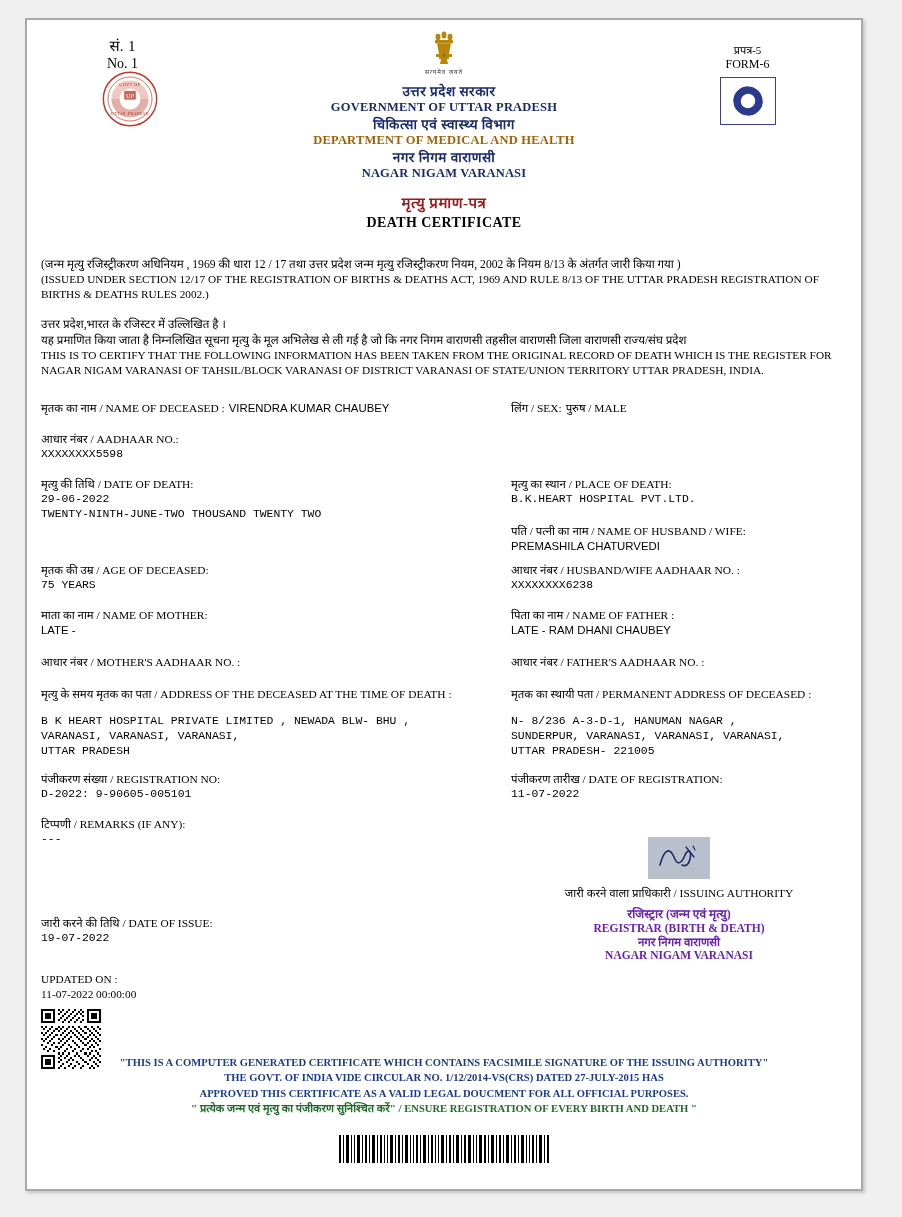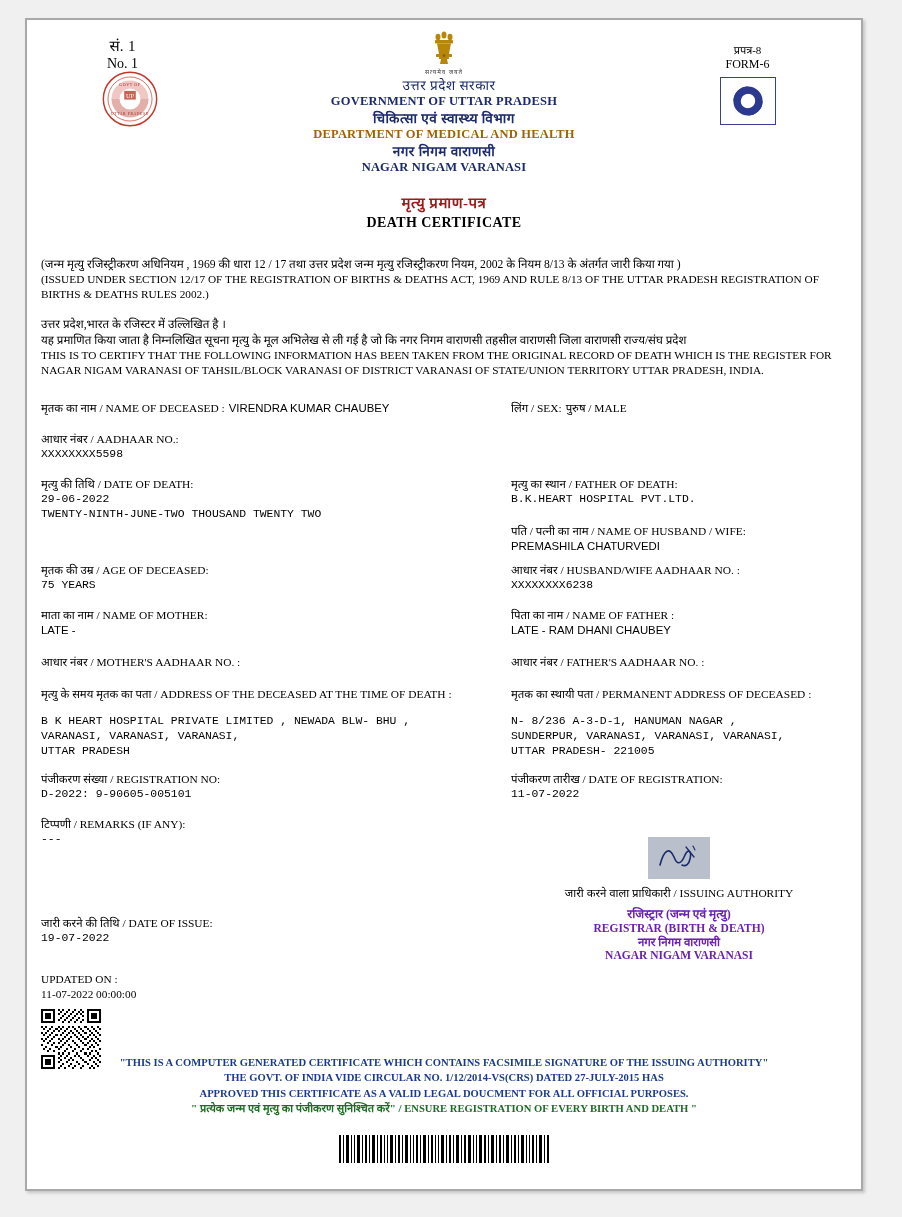--- a/index.html
+++ b/index.html
@@ -24,21 +24,21 @@
   
   .hdr{position:relative;height:150px;}
   .serial{position:absolute;left:80px;top:15px;text-align:center;}
   .serial .hi{font-size:15px;letter-spacing:.3px;}
   .serial .en{font-size:14px;margin-top:1px;}
   .up-seal{position:absolute;left:74px;top:50px;width:58px;height:58px;}
 
   .center-hdr{position:absolute;left:0;right:0;top:8px;text-align:center;}
   .emblem{width:30px;height:42px;margin:0 auto;display:block;}
   .satya{font-size:6px;color:#2b2b2b;letter-spacing:1px;margin-top:-2px;}
-  .gov-hi{font-size:13.5px;font-weight:normal;color:#1b2a6b;margin-top:0;letter-spacing:.5px;padding-left:10px;}
+  .gov-hi{font-size:13.5px;font-weight:bold;color:#1b2a6b;margin-top:6px;letter-spacing:.5px;padding-left:10px;}
   .gov-en{font-size:12.5px;font-weight:bold;color:#1b2a6b;letter-spacing:.2px;}
   .dep-hi{font-size:13.5px;font-weight:bold;color:#1b2a6b;letter-spacing:.5px;}
   .dep-en{font-size:12.5px;font-weight:bold;color:#a16207;letter-spacing:.2px;}
   .ngr-hi{font-size:13.5px;font-weight:bold;color:#1b2a6b;letter-spacing:.5px;}
   .ngr-en{font-size:12.5px;font-weight:bold;color:#1b2a6b;letter-spacing:.2px;}
 
   .formbox{position:absolute;right:66px;top:22px;text-align:center;width:95px;}
   .form-hi{font-size:11px;}
   .form-en{font-size:12px;}
   .form-logo{margin:5px auto 0;width:54px;height:46px;border:1px solid #3a3f8f;
@@ -130,21 +130,21 @@
       <div class="satya">सत्यमेव जयते</div>
       <div class="gov-hi">उत्तर प्रदेश सरकार</div>
       <div class="gov-en">GOVERNMENT OF UTTAR PRADESH</div>
       <div class="dep-hi">चिकित्सा एवं स्वास्थ्य विभाग</div>
       <div class="dep-en">DEPARTMENT OF MEDICAL AND HEALTH</div>
       <div class="ngr-hi">नगर निगम वाराणसी</div>
       <div class="ngr-en">NAGAR NIGAM VARANASI</div>
     </div>
 
     <div class="formbox">
-      <div class="form-hi">प्रपत्र-8</div>
+      <div class="form-hi">प्रपत्र-5</div>
       <div class="form-en">FORM-6</div>
       <div class="form-logo">
         <svg width="44" height="38" viewBox="0 0 60 52">
           <path d="M30 6 A20 20 0 1 0 50 26 L40 26 A10 10 0 1 1 30 16 Z" fill="#2b3a8f"></path>
           <path d="M30 46 A20 20 0 1 0 10 26 L20 26 A10 10 0 1 1 30 36 Z" fill="#2b3a8f"></path>
           <circle cx="16" cy="22" r="4.5" fill="#2b3a8f"></circle>
           <circle cx="45" cy="32" r="3.5" fill="#2b3a8f"></circle>
         </svg>
       </div>
     </div>
@@ -200,21 +200,21 @@
     <div class="row">
       <div class="col-l">
         <div class="fld">
           <div class="lab">मृत्यु की तिथि / DATE OF DEATH:</div>
           <div class="val serif">29-06-2022</div>
           <div class="val serif">TWENTY-NINTH-JUNE-TWO THOUSAND TWENTY TWO</div>
         </div>
       </div>
       <div class="col-r">
         <div class="fld">
-          <div class="lab">मृत्यु का स्थान / FATHER OF DEATH:</div>
+          <div class="lab">मृत्यु का स्थान / PLACE OF DEATH:</div>
           <div class="val serif">B.K.HEART HOSPITAL PVT.LTD.</div>
         </div>
         <div style="height:12px"></div>
         <div class="fld">
           <div class="lab">पति / पत्नी का नाम /   NAME OF HUSBAND / WIFE:</div>
           <div class="val">PREMASHILA  CHATURVEDI</div>
         </div>
       </div>
     </div>
 

